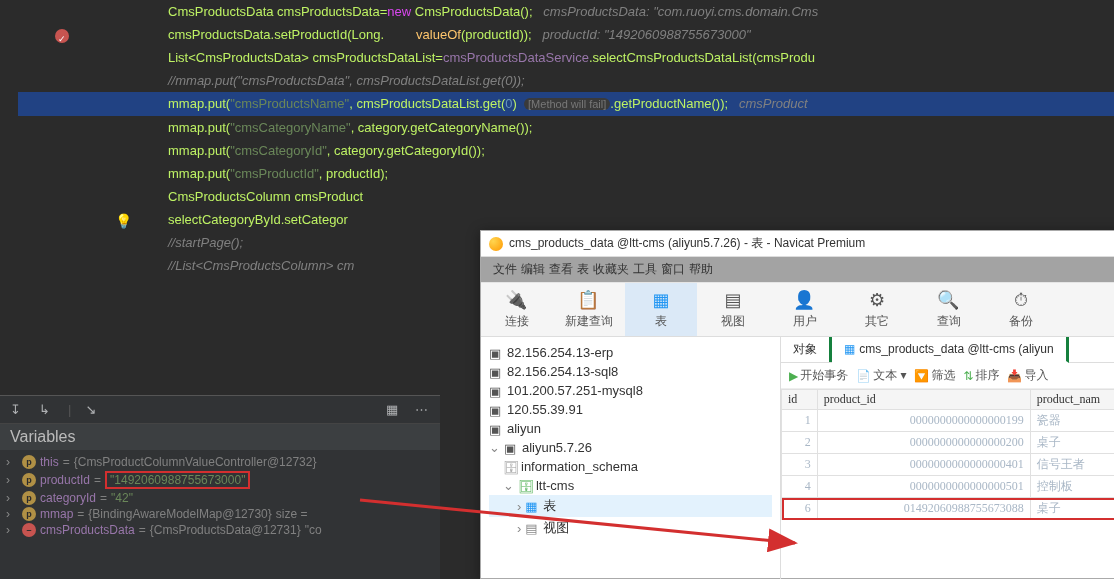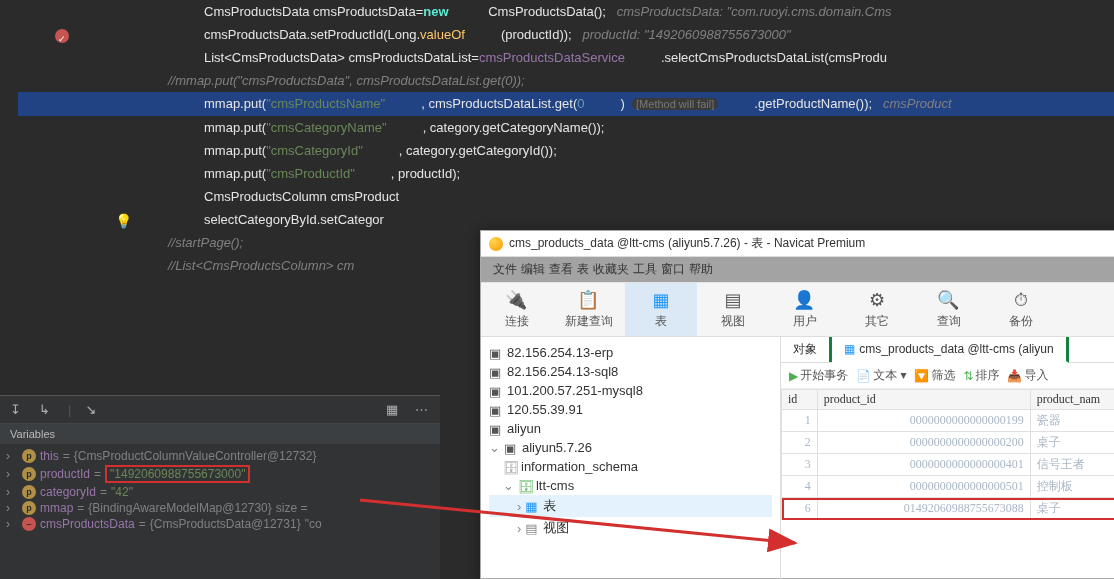--- a/index.html
+++ b/index.html
@@ -2,35 +2,35 @@
 <html><head>
 <meta charset="utf-8">
 <style>
 *{margin:0;padding:0;box-sizing:border-box;font-family:"Segoe UI",Arial,sans-serif;}
 body{background:#2b2b2b;color:#a9b7c6;font-size:13px;position:relative;width:1114px;height:579px;overflow:hidden;}
 .code-area{padding:0 0 0 18px;line-height:23px;font-family:Consolas,monospace;font-size:13px;position:relative;}
 .code-line{white-space:pre;padding-left:150px;position:relative;}
 .hl-line{background:#214283;}
 .str{color:#6a8759;}
 .cmt{color:#808080;font-style:italic;}
-.method{color:#ffc66d;}
-.type{color:#e5e5e5;margin-left:36px;}
+.method{color:#ffc66d;margin-left:32px;}
+.type{color:#bef264;}
 .num{color:#6897bb;}
 .svc{color:#9876aa;}
-.new{color:#5eead4;font-weight:bold;}
+.new{color:#d946ef;}
 .inline-hint{background:#3a3a3a;color:#787878;padding:0 4px;border-radius:6px;font-size:11px;}
 .breakpoint-icon{position:absolute;left:55px;top:29px;width:14px;height:14px;background:#c75450;border-radius:50%;}
 .breakpoint-icon::after{content:"✓";color:#fff;font-size:9px;position:absolute;left:3px;top:-1px;}
 .bulb{position:absolute;left:115px;top:210px;color:#e8a33d;font-size:14px;}
 
 .debug-panel{position:absolute;left:0;top:395px;width:440px;background:#313335;height:184px;border-top:1px solid #555;}
 .debug-toolbar{display:flex;gap:14px;padding:6px 10px;border-bottom:1px solid #444;align-items:center;}
 .debug-toolbar span{color:#afb1b3;font-size:13px;}
 .debug-toolbar .tb-ico{width:15px;height:15px;display:inline-block;}
-.var-header{padding:4px 10px;color:#bbbbbb;font-size:11px;background:#3c3f41;}
+.var-header{padding:4px 10px;color:#bbbbbb;font-size:16px;background:#3c3f41;}
 .var-tree{padding:4px 6px;font-family:Consolas,monospace;font-size:12px;}
 .var-row{display:flex;align-items:center;gap:4px;padding:1px 0;white-space:nowrap;overflow:hidden;}
 .var-row .caret{width:12px;color:#888;cursor:pointer;}
 .var-row .pill{display:inline-flex;align-items:center;justify-content:center;width:14px;height:14px;border-radius:50%;background:#b09045;color:#2b2b2b;font-size:9px;font-weight:bold;}
 .var-row .pill.red{background:#c75450;}
 .var-name{color:#9876aa;}
 .var-val{color:#6a8759;}
 .var-obj{color:#808080;}
 .hl-box{border:2px solid #d32f2f;padding:0 3px;display:inline-block;}
 

